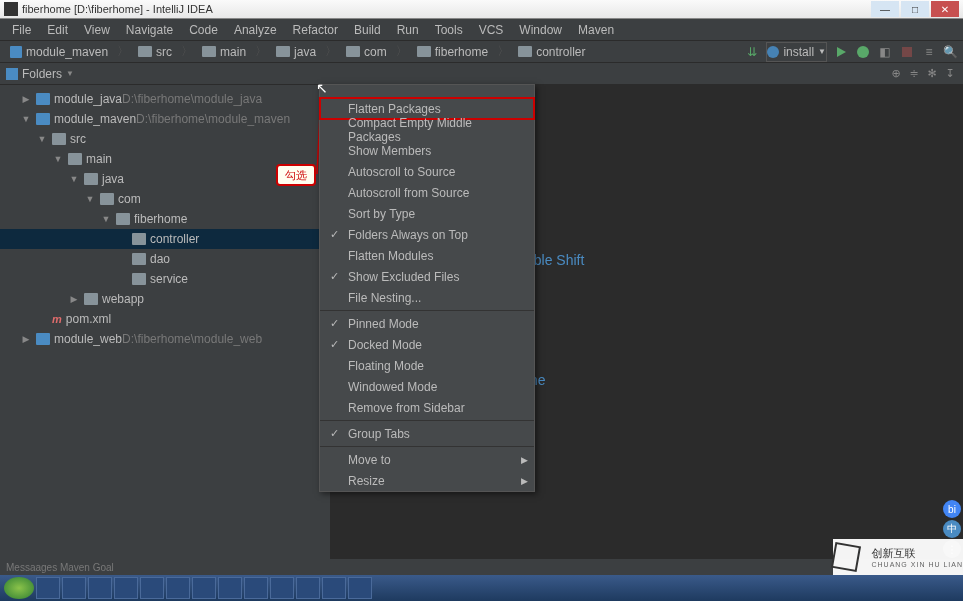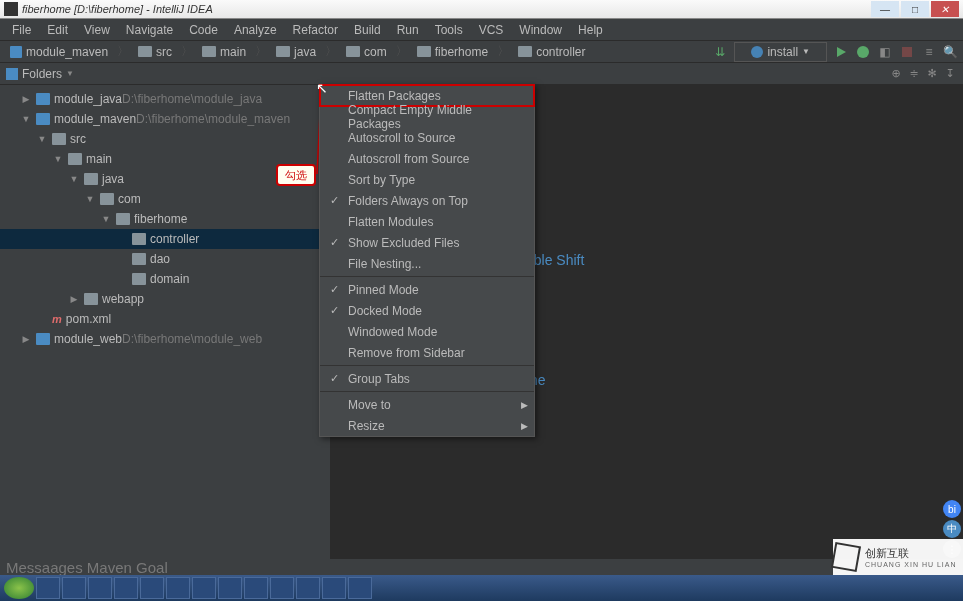--- a/index.html
+++ b/index.html
@@ -1,40 +1,40 @@
 <!DOCTYPE html>
 <html><head>
   <meta charset="utf-8">
   <style>
     * { margin: 0; padding: 0; box-sizing: border-box; font-family: "Segoe UI", Arial, sans-serif; }
     body { width: 963px; height: 601px; background: #2b2b2b; color: #bbbbbb; font-size: 12px; overflow: hidden; position: relative; }
     
     
-    .titlebar { height: 19px; background: linear-gradient(#fafafa, #e8e8e8); display: flex; align-items: center; padding: 0 4px; border-bottom: 1px solid #888; font-style: italic; }
+    .titlebar { height: 19px; background: linear-gradient(#fafafa, #e8e8e8); display: flex; align-items: center; padding: 0 4px; border-bottom: 1px solid #888; }
     .titlebar-icon { width: 14px; height: 14px; background: #333; margin-right: 4px; }
     .titlebar-text { color: #333; font-size: 11px; flex: 1; }
     .win-controls { display: flex; gap: 2px; }
     .win-btn { width: 28px; height: 16px; display: flex; align-items: center; justify-content: center; font-size: 10px; }
     .win-min { background: #d6e5f3; color: #333; }
     .win-max { background: #d6e5f3; color: #333; }
     .win-close { background: #c75050; color: #fff; }
     
     
     .menubar { height: 22px; background: #3c3f41; display: flex; align-items: center; padding: 0 4px; border-bottom: 1px solid #2b2b2b; }
     .menubar span { padding: 2px 8px; color: #bbbbbb; cursor: default; }
     
     
     .navbar { height: 22px; background: #3c3f41; display: flex; align-items: center; padding: 0 4px; border-bottom: 1px solid #2b2b2b; }
     .breadcrumb { display: flex; align-items: center; gap: 2px; }
     .crumb { display: flex; align-items: center; gap: 4px; padding: 1px 6px; color: #bbbbbb; }
     .folder-icon { width: 14px; height: 11px; background: #87939a; border-radius: 1px; display: inline-block; }
     .module-icon { width: 12px; height: 12px; background: #4a8bc2; border-radius: 1px; display: inline-block; }
     .crumb-sep { color: #555; margin: 0 1px; }
     .navbar-right { margin-left: auto; display: flex; align-items: center; gap: 6px; }
-    .install-dropdown { display: flex; align-items: center; gap: 4px; padding: 2px 16px; color: #bbbbbb; border: 1px solid #555; }
+    .install-dropdown { display: flex; align-items: center; gap: 4px; padding: 2px 0; color: #bbbbbb; border: 1px solid #555; }
     .gear-icon { width: 12px; height: 12px; background: #4682b4; border-radius: 50%; display: inline-block; }
     .toolbar-btn { width: 16px; height: 16px; display: flex; align-items: center; justify-content: center; }
     .play-icon { width: 0; height: 0; border-left: 9px solid #59a869; border-top: 5px solid transparent; border-bottom: 5px solid transparent; }
     .bug-icon { width: 12px; height: 12px; background: #59a869; border-radius: 50%; }
     .stop-icon { width: 10px; height: 10px; background: #c75450; }
     
     
     .project-header { height: 22px; background: #3c3f41; display: flex; align-items: center; padding: 0 6px; border-bottom: 1px solid #2b2b2b; }
     .project-header .label { color: #bbbbbb; flex: 1; display: flex; align-items: center; gap: 4px; }
     .header-icons { display: flex; gap: 4px; color: #888; }
@@ -68,48 +68,48 @@
     
     
     .editor-area { flex: 1; background: #2b2b2b; position: relative; }
     .editor-hint { position: absolute; color: #4a8bc2; font-size: 14px; }
     .hint1 { top: 167px; left: 196px; }
     .hint2 { top: 287px; left: 196px; }
     
     
     .context-menu { position: absolute; top: 84px; left: 319px; width: 216px; background: #46494b; border: 1px solid #555; box-shadow: 2px 2px 6px rgba(0,0,0,0.5); z-index: 100; }
     .menu-item { height: 21px; display: flex; align-items: center; padding: 0 18px 0 10px; color: #bbbbbb; position: relative; }
-    .menu-item.highlighted { outline: 2px solid #cc0000; outline-offset: -1px; }
+    .menu-item.highlighted { outline: 2px solid #cc0000; outline-offset: -1px; margin-top: 13px; }
     .menu-check { position: absolute; left: 10px; color: #bbbbbb; font-size: 11px; }
     .menu-item.has-check { padding-left: 28px; }
     .menu-item .label { padding-left: 18px; }
     .menu-submenu { position: absolute; right: 6px; font-size: 9px; }
     .menu-sep { height: 1px; background: #333; margin: 2px 0; }
     
     
     .callout { position: absolute; top: 164px; left: 276px; width: 40px; height: 22px; background: #fffff0; border: 2px solid #cc0000; border-radius: 4px; display: flex; align-items: center; justify-content: center; color: #cc0000; font-size: 11px; z-index: 90; }
     .callout-line { position: absolute; top: 94px; left: 307px; width: 15px; height: 80px; z-index: 89; }
     
     
     .cursor { position: absolute; top: 80px; left: 316px; font-size: 14px; color: #fff; z-index: 110; pointer-events: none; }
     
     
-    .statusbar { position: absolute; bottom: 26px; left: 0; right: 0; height: 16px; background: #3c3f41; color: #787878; font-size: 15px; padding: 0 6px; display: flex; align-items: center; }
+    .statusbar { position: absolute; bottom: 26px; left: 0; right: 0; height: 16px; background: #3c3f41; color: #787878; font-size: 10px; padding: 0 6px; display: flex; align-items: center; }
     
     
     .taskbar { position: absolute; bottom: 0; left: 0; right: 0; height: 26px; background: linear-gradient(#3a5a8a, #1e3a5f); display: flex; align-items: center; padding: 0 4px; gap: 2px; }
     .start-btn { width: 30px; height: 22px; background: radial-gradient(#8bc34a, #2e7d32); border-radius: 50%; }
     .task-icon { width: 24px; height: 22px; background: #2a4a7a; border: 1px solid #4a6a9a; }
     
     
     .side-float { position: absolute; right: 2px; top: 500px; width: 18px; display: flex; flex-direction: column; gap: 2px; }
     .float-badge { width: 18px; height: 18px; background: #4285f4; border-radius: 50%; color: #fff; font-size: 10px; display: flex; align-items: center; justify-content: center; }
     
     
-    .watermark { position: absolute; bottom: 26px; right: 0; width: 130px; height: 36px; background: #fff; display: flex; align-items: center; justify-content: flex-start; gap: 6px; opacity: 0.95; }
+    .watermark { position: absolute; bottom: 26px; right: 0; width: 130px; height: 36px; background: #fff; display: flex; align-items: center; justify-content: space-between; gap: 6px; opacity: 0.95; }
     .watermark-logo { width: 26px; height: 26px; border: 2px solid #333; transform: rotate(10deg); }
     .watermark-text { color: #333; font-size: 11px; }
     .watermark-sub { color: #666; font-size: 7px; letter-spacing: 1px; }
   </style>
 </head>
 <body>
 
 <div class="titlebar">
   <div class="titlebar-icon"></div>
   <div class="titlebar-text">fiberhome [D:\fiberhome] - IntelliJ IDEA</div>
@@ -126,21 +126,21 @@
   <span>View</span>
   <span>Navigate</span>
   <span>Code</span>
   <span>Analyze</span>
   <span>Refactor</span>
   <span>Build</span>
   <span>Run</span>
   <span>Tools</span>
   <span>VCS</span>
   <span>Window</span>
-  <span>Help</span>
+  <span>Maven</span>
 </div>
 
 <div class="navbar">
   <div class="breadcrumb">
     <div class="crumb">
         <span class="module-icon"></span>
         <span>module_maven</span>
       </div>
     <span class="crumb-sep">〉</span>
     <div class="crumb">
@@ -254,21 +254,21 @@
         <span class="tree-label">controller</span>
       </div>
       <div class="tree-node indent-7">
         <span class="tree-arrow none"></span>
         <span class="tree-icon folder"></span>
         <span class="tree-label">dao</span>
       </div>
       <div class="tree-node indent-7">
         <span class="tree-arrow none"></span>
         <span class="tree-icon folder"></span>
-        <span class="tree-label">domain</span>
+        <span class="tree-label">service</span>
       </div>
       <div class="tree-node indent-4">
         <span class="tree-arrow closed"></span>
         <span class="tree-icon folder"></span>
         <span class="tree-label">webapp</span>
       </div>
       <div class="tree-node indent-2">
         <span class="tree-arrow none"></span>
         <span class="tree-icon maven">m</span>
         <span class="tree-label">pom.xml</span>
@@ -287,20 +287,23 @@
 </div>
 
 <div class="context-menu" id="ctxmenu">
     <div class="menu-item highlighted">
       <span class="label" style="padding-left: 18px;">Flatten Packages</span>
     </div>
     <div class="menu-item">
       <span class="label" style="padding-left: 18px;">Compact Empty Middle Packages</span>
     </div>
     <div class="menu-item">
+      <span class="label" style="padding-left: 18px;">Show Members</span>
+    </div>
+    <div class="menu-item">
       <span class="label" style="padding-left: 18px;">Autoscroll to Source</span>
     </div>
     <div class="menu-item">
       <span class="label" style="padding-left: 18px;">Autoscroll from Source</span>
     </div>
     <div class="menu-item">
       <span class="label" style="padding-left: 18px;">Sort by Type</span>
     </div>
     <div class="menu-item has-check">
       <span class="menu-check">✓</span>
@@ -317,20 +320,23 @@
       <span class="label" style="padding-left: 18px;">File Nesting...</span>
     </div>
     <div class="menu-sep"></div>
     <div class="menu-item has-check">
       <span class="menu-check">✓</span>
       <span class="">Pinned Mode</span>
     </div>
     <div class="menu-item has-check">
       <span class="menu-check">✓</span>
       <span class="">Docked Mode</span>
+    </div>
+    <div class="menu-item">
+      <span class="label" style="padding-left: 18px;">Floating Mode</span>
     </div>
     <div class="menu-item">
       <span class="label" style="padding-left: 18px; text-align: right;">Windowed Mode</span>
     </div>
     <div class="menu-item">
       <span class="label" style="padding-left: 18px;">Remove from Sidebar</span>
     </div>
     <div class="menu-sep"></div>
     <div class="menu-item has-check">
       <span class="menu-check">✓</span>

